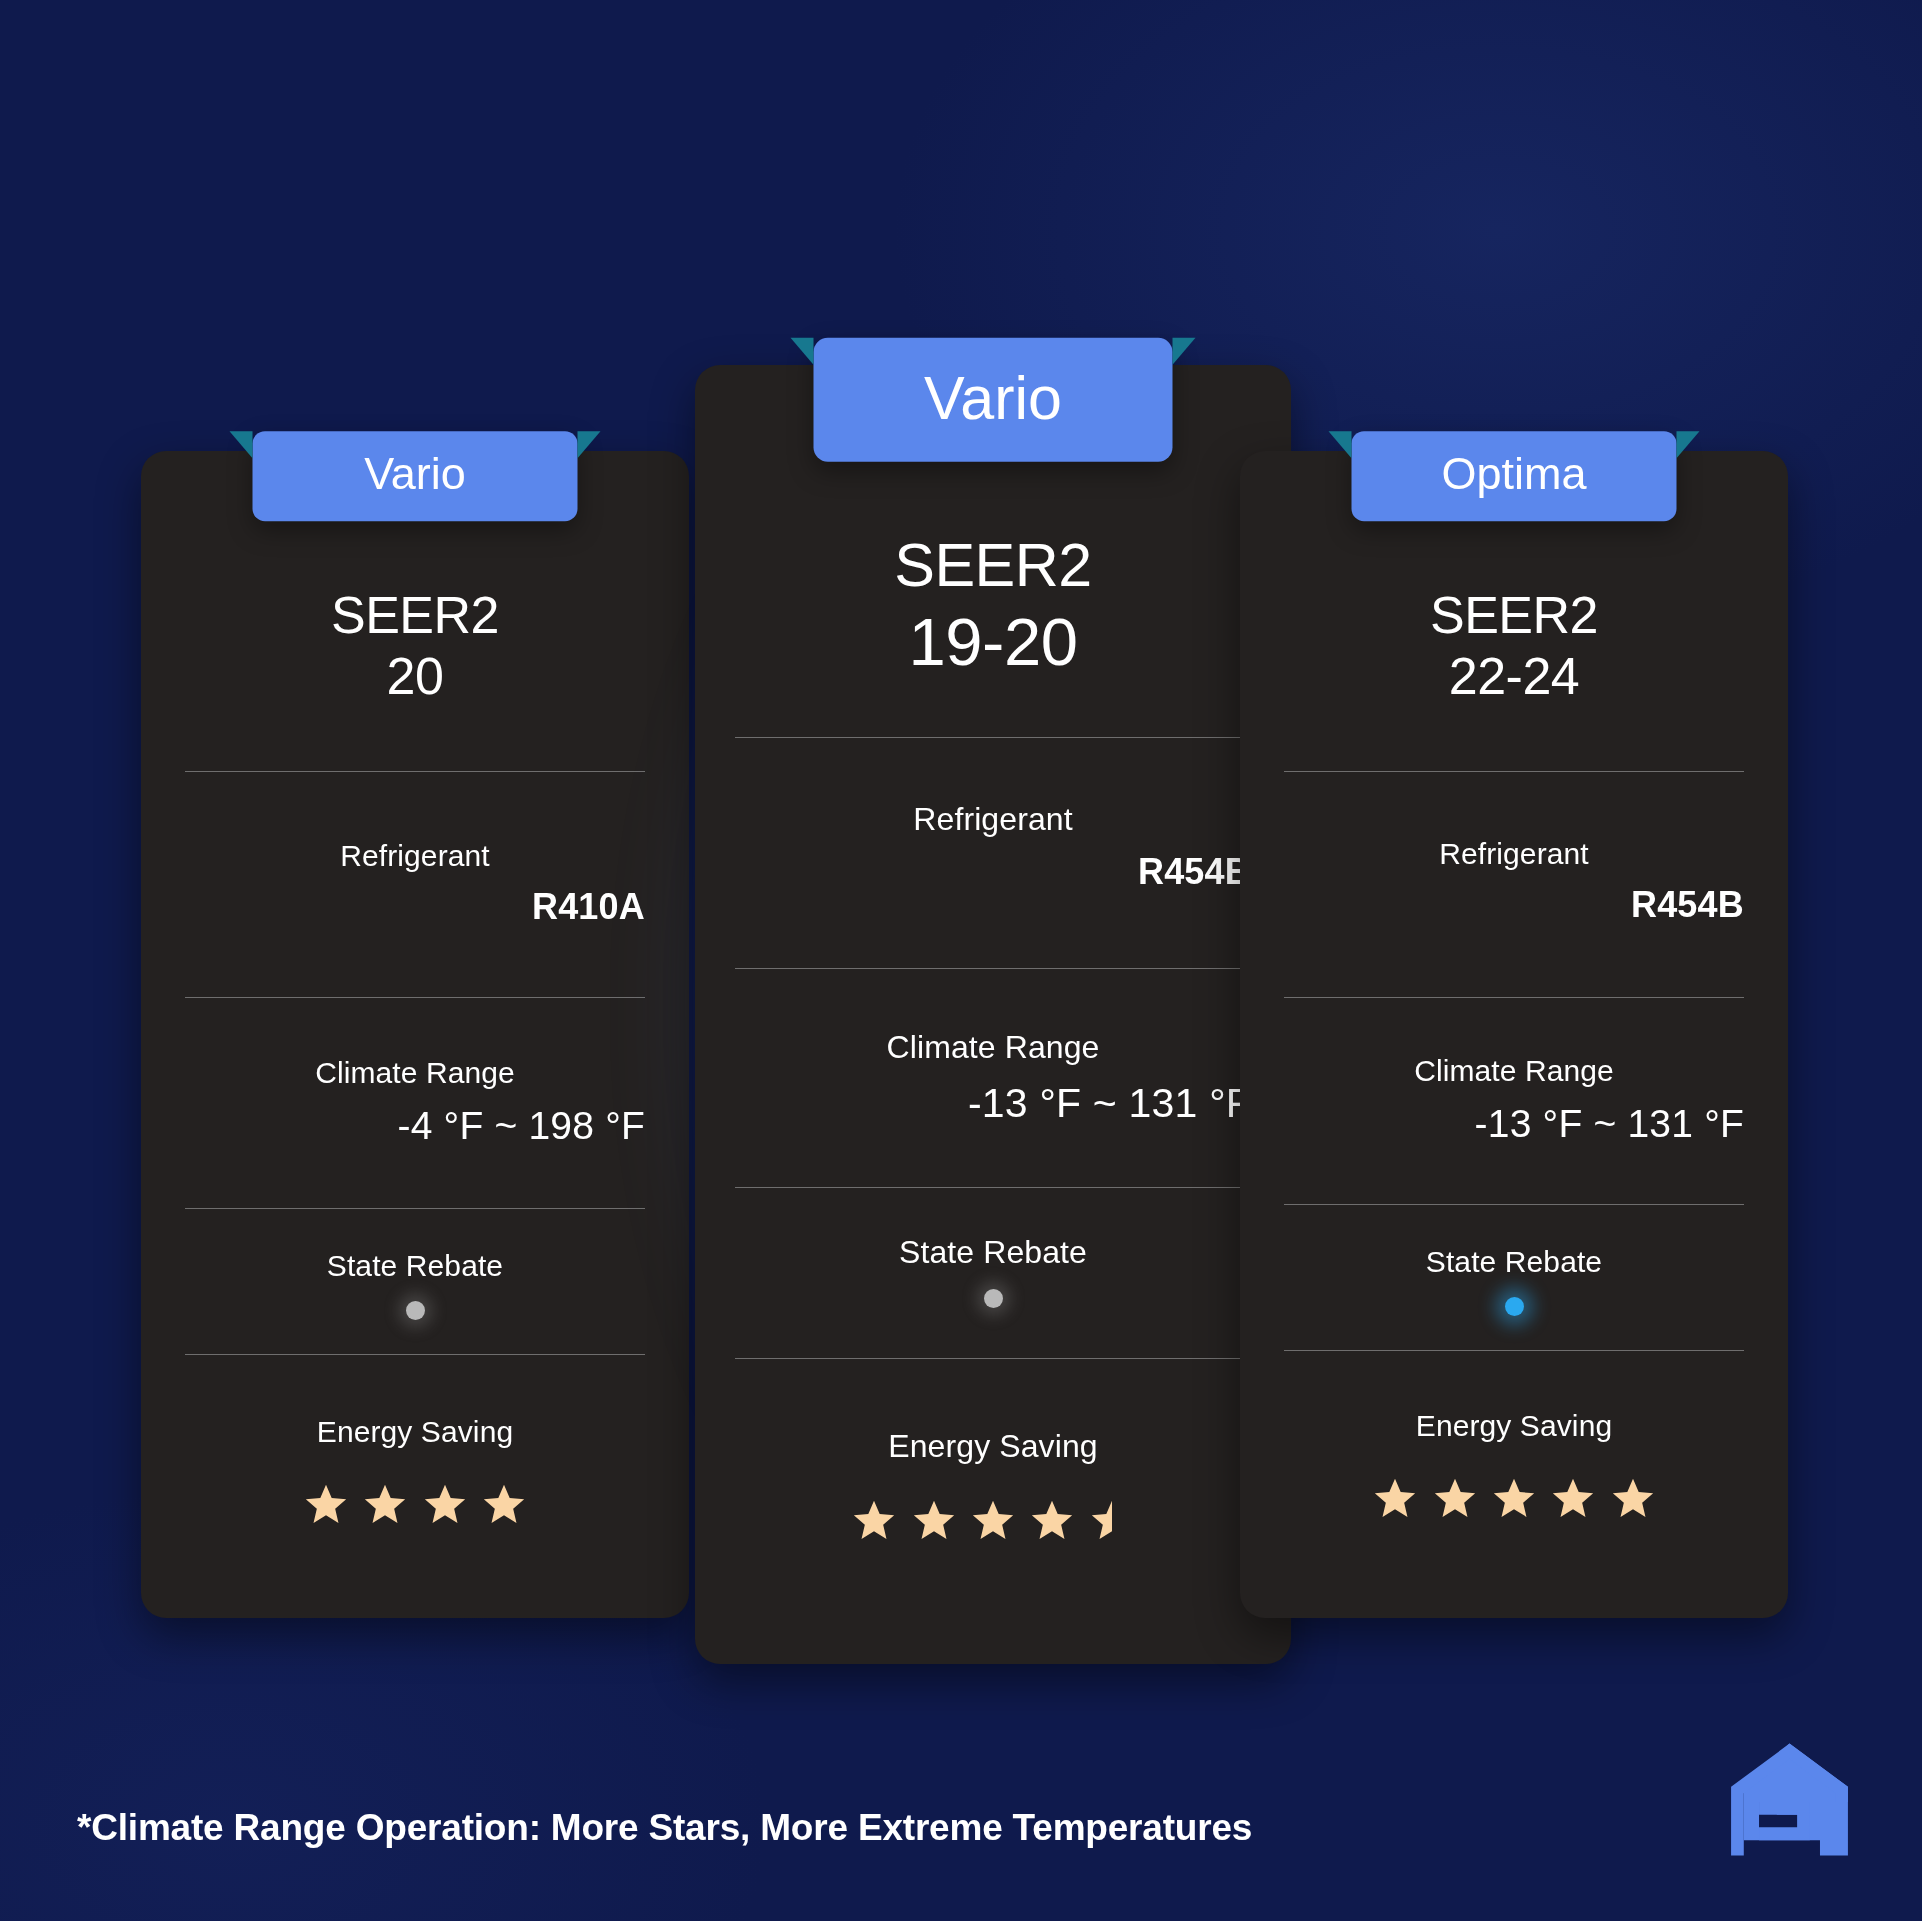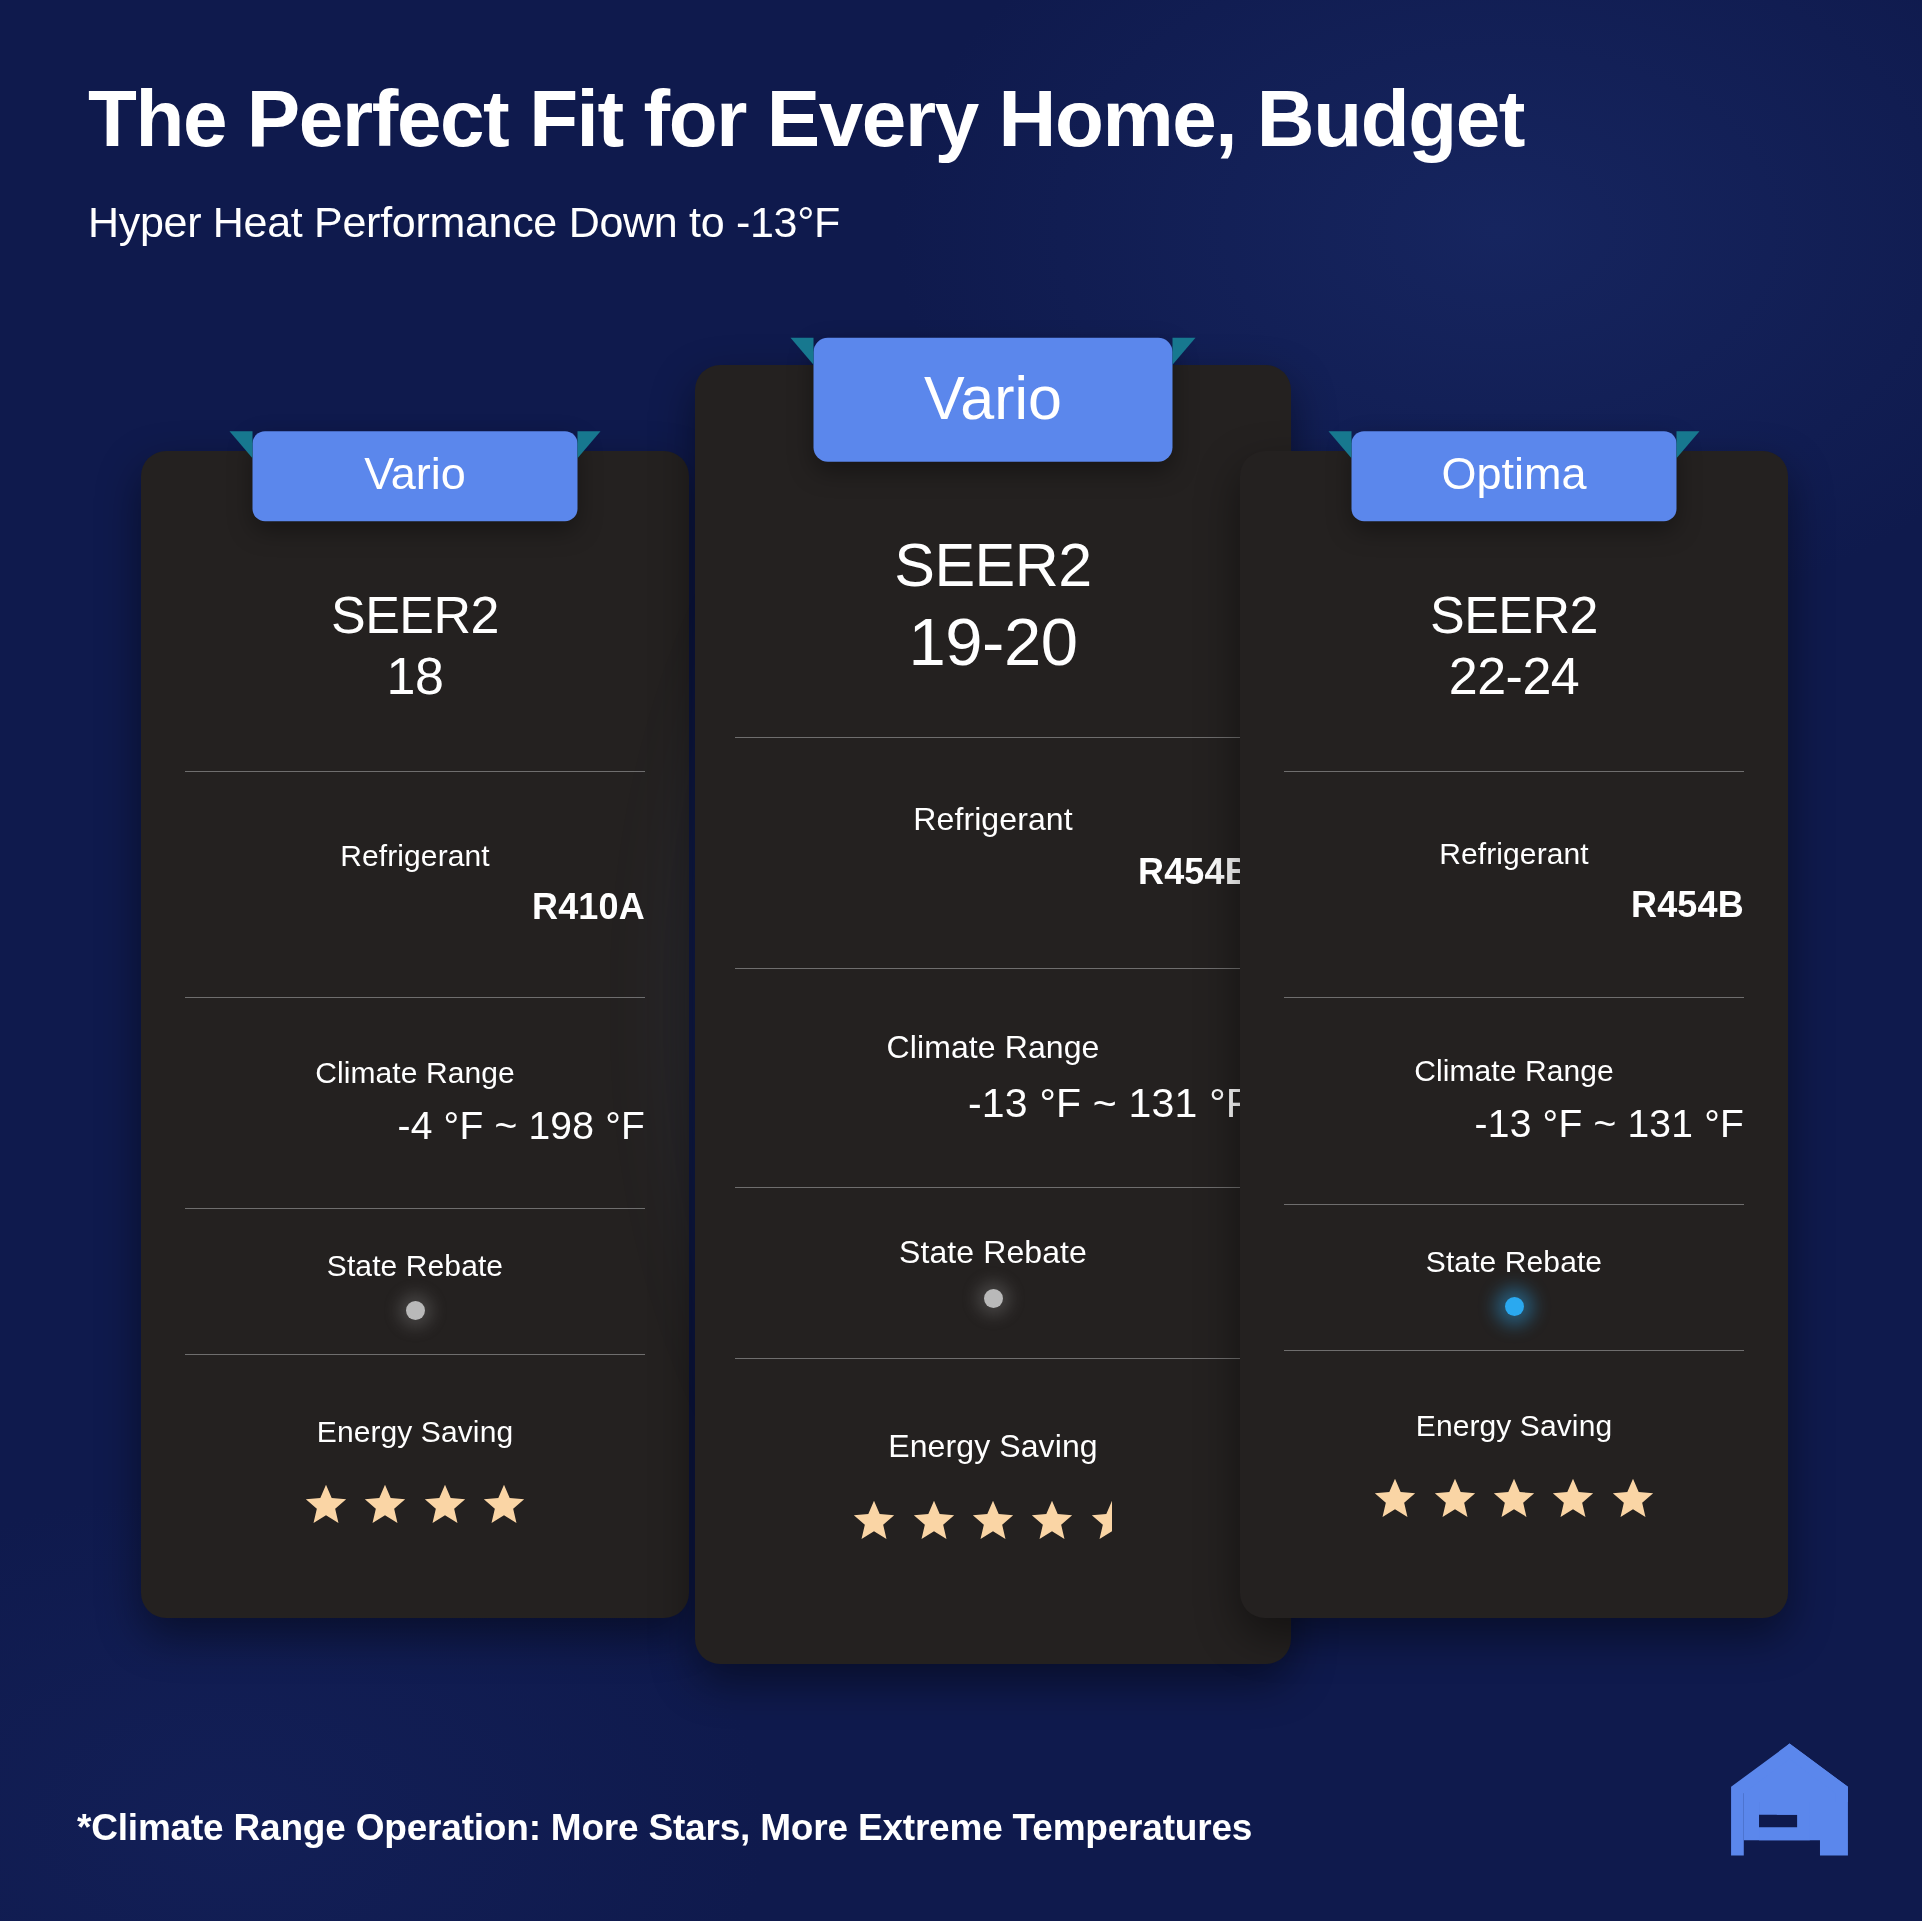--- a/index.html
+++ b/index.html
@@ -157,38 +157,34 @@
     bottom: 58px;
     width: 127px;
     height: 127px;
   }
 </style>
 </head>
 <body>
 
 <div class="canvas">
 
-  <div class="header">
-    <div class="title">The Perfect Fit for Every Home, Budget</div>
-    <div class="subtitle">Hyper Heat Performance Down to -13°F</div>
-  </div>
 
   <div class="cards">
 
     <div class="card-slot s1">
       <div class="card short">
         <div class="ribbon small">
           <span class="fold left"></span>
           <span class="fold right"></span>
           <span>Vario</span>
         </div>
 
         <div class="seer-block">
           <div class="seer-label">SEER2</div>
-          <div class="seer-value">18</div>
+          <div class="seer-value">20</div>
         </div>
 
         <hr class="div" style="margin-top:63px">
 
         <div class="row" style="margin-top:67px">
           <div class="row-label">Refrigerant</div>
           <div class="row-value">R410A</div>
         </div>
 
         <hr class="div" style="margin-top:69px">

